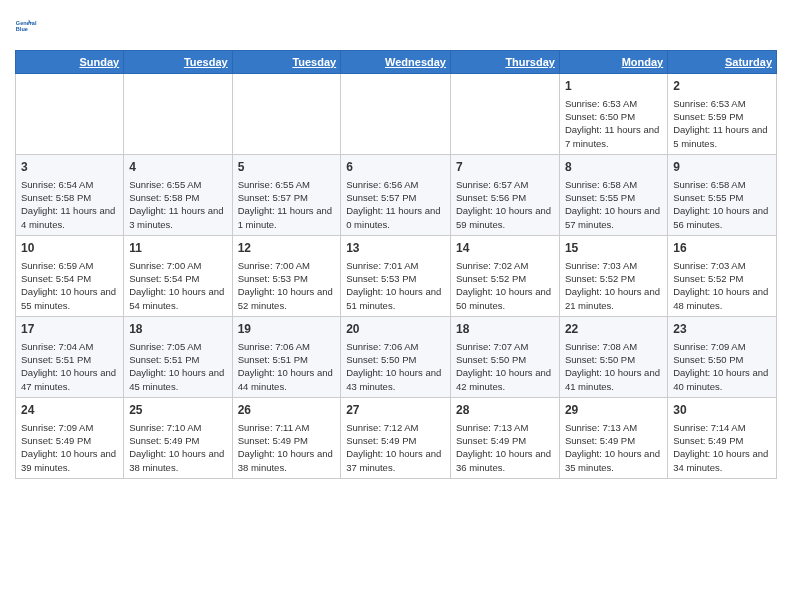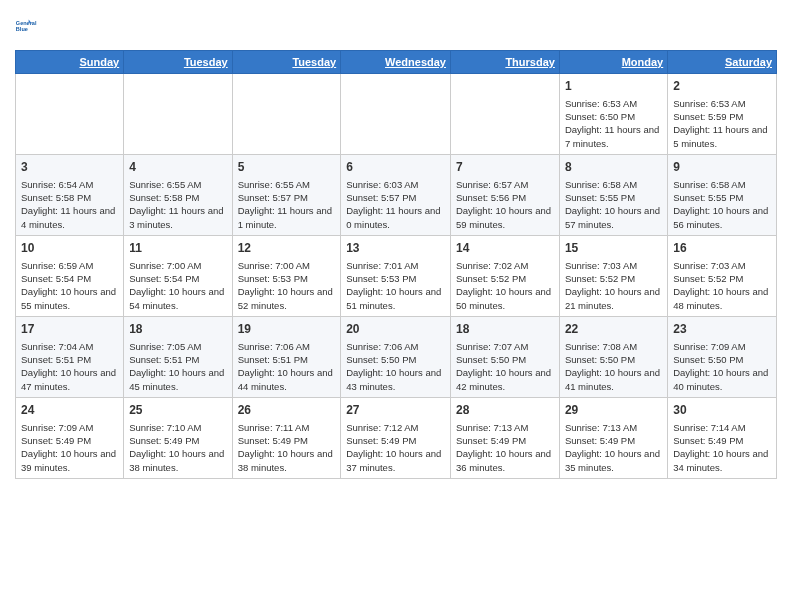--- a/index.html
+++ b/index.html
@@ -153,21 +153,21 @@
           <div class="cell-content">
             <span class="day-number">5</span>
             <div>Sunrise: 6:55 AM</div>
             <div>Sunset: 5:57 PM</div>
             <div>Daylight: 11 hours and 1 minute.</div>
           </div>
         </td>
         <td>
           <div class="cell-content">
             <span class="day-number">6</span>
-            <div>Sunrise: 6:03 AM</div>
+            <div>Sunrise: 6:56 AM</div>
             <div>Sunset: 5:57 PM</div>
             <div>Daylight: 11 hours and 0 minutes.</div>
           </div>
         </td>
         <td>
           <div class="cell-content">
             <span class="day-number">7</span>
             <div>Sunrise: 6:57 AM</div>
             <div>Sunset: 5:56 PM</div>
             <div>Daylight: 10 hours and 59 minutes.</div>

